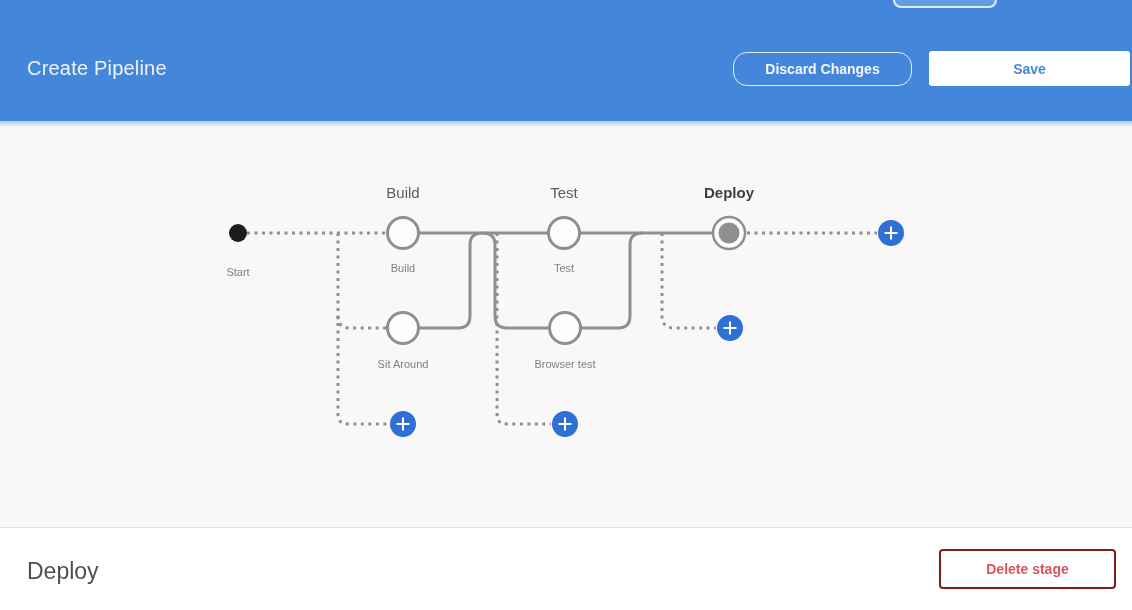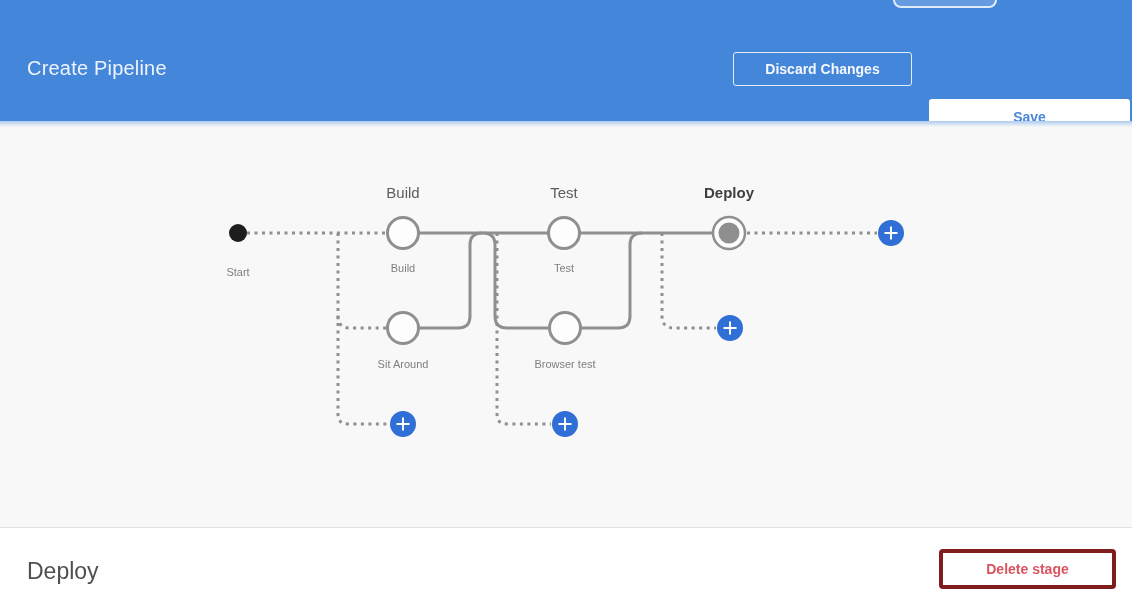--- a/index.html
+++ b/index.html
@@ -22,26 +22,26 @@
     border-radius: 0 0 8px 8px;
   }
   .page-title {
     position: absolute; left: 27px; top: 57px;
     color: #eef4fd; font-size: 20px; font-weight: 400; letter-spacing: 0.2px; text-align: right;
   }
   .btn { cursor: pointer; font-family: "Liberation Sans", sans-serif; }
   .discard-btn {
     position: absolute; left: 733px; top: 52px; width: 179px; height: 34px;
     background: transparent; border: 1px solid rgba(255,255,255,0.85);
-    border-radius: 3px; color: #f4f8fe; font-size: 14px; font-weight: 700;
+    border-radius: 14px; color: #f4f8fe; font-size: 14px; font-weight: 700;
   }
   .save-btn {
     position: absolute; left: 929px; top: 51px; width: 201px; height: 35px;
     background: #ffffff; border: none; border-radius: 3px;
-    color: #4a86d8; font-size: 14px; font-weight: 700; margin-top: 48px;
+    color: #4a86d8; font-size: 14px; font-weight: 700;
   }
 
   
   .canvas {
     position: absolute; left: 0; top: 127px; width: 1132px; height: 401px;
     background: #f8f8f8; border-bottom: 1px solid #e3e3e3;
   }
   .canvas svg { display: block; }
 
   .stage-title { font-size: 15px; fill: #5d5d5d; text-anchor: middle; }
@@ -52,21 +52,21 @@
   .detail-panel {
     position: absolute; left: 0; top: 528px; width: 1132px; height: 82px;
     background: #ffffff;
   }
   .detail-title {
     position: absolute; left: 27px; top: 30px;
     font-size: 23px; font-weight: 400; color: #4f4f4f;
   }
   .delete-btn {
     position: absolute; left: 939px; top: 21px; width: 177px; height: 40px;
-    background: #ffffff; border: 4px solid #7f1d1d; border-radius: 4px;
+    background: #ffffff; border: 2px solid #7f1d1d; border-radius: 4px;
     color: #d9545e; font-size: 14px; font-weight: 700;
   }
 </style>
 </head>
 <body>
 
 <div class="header">
   <div class="top-partial-button"></div>
   <div class="page-title">Create Pipeline</div>
   <button class="btn discard-btn">Discard Changes</button>

